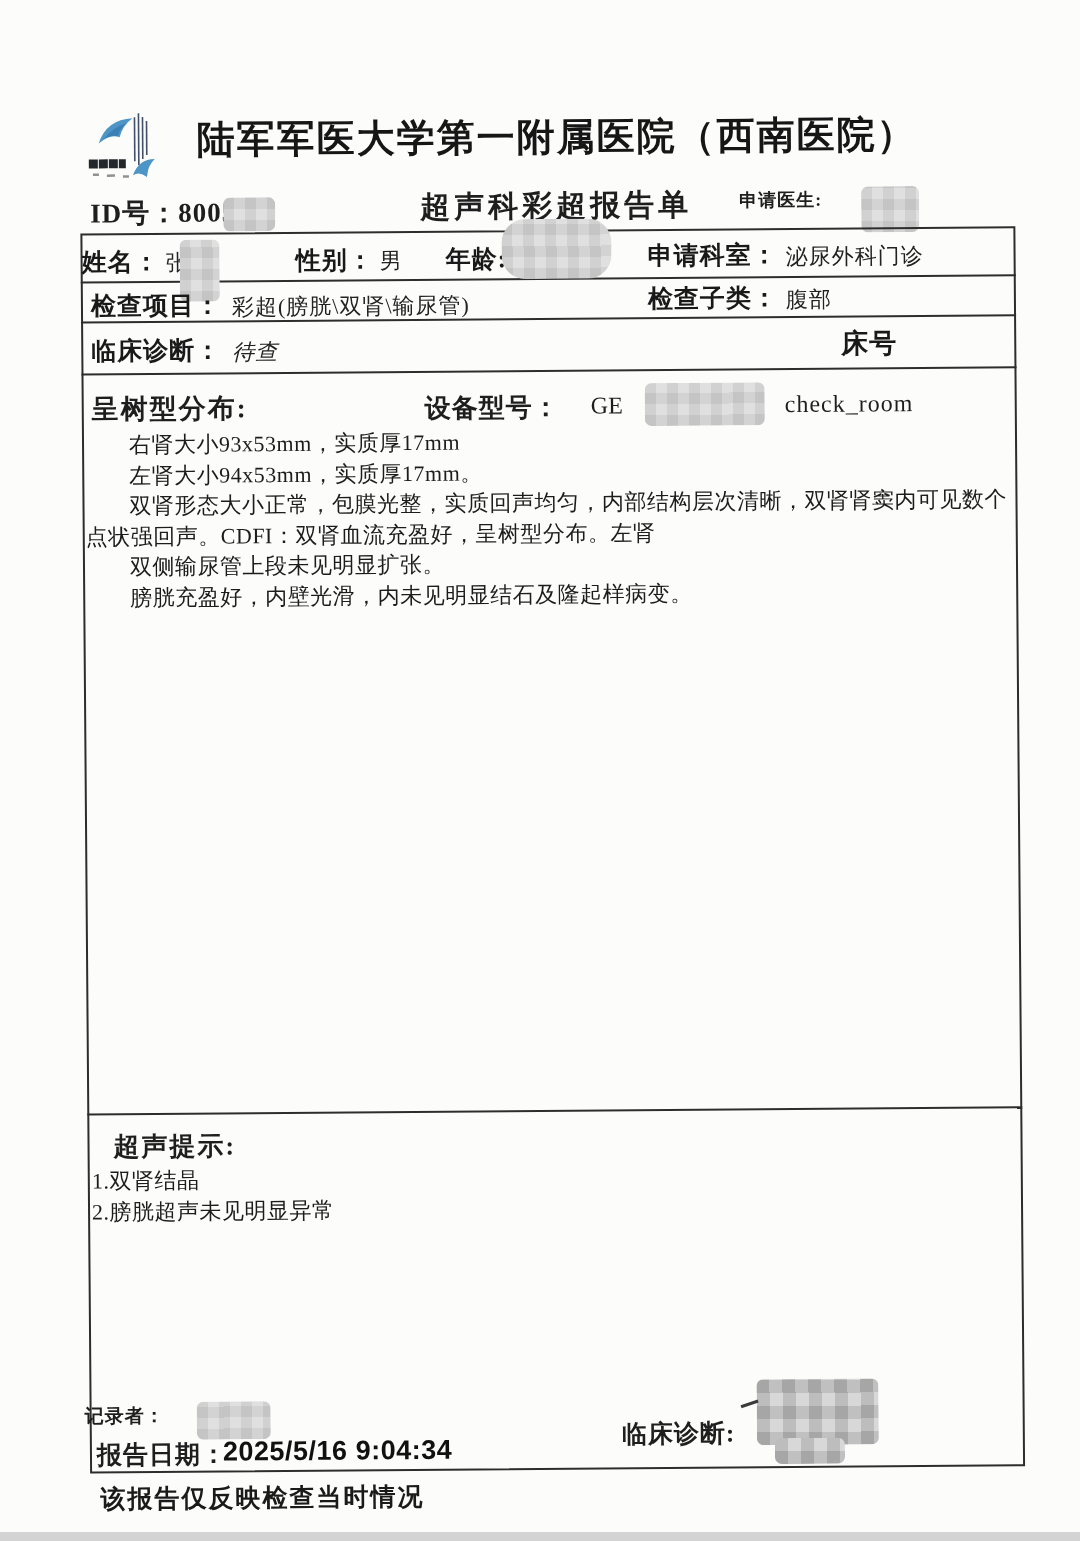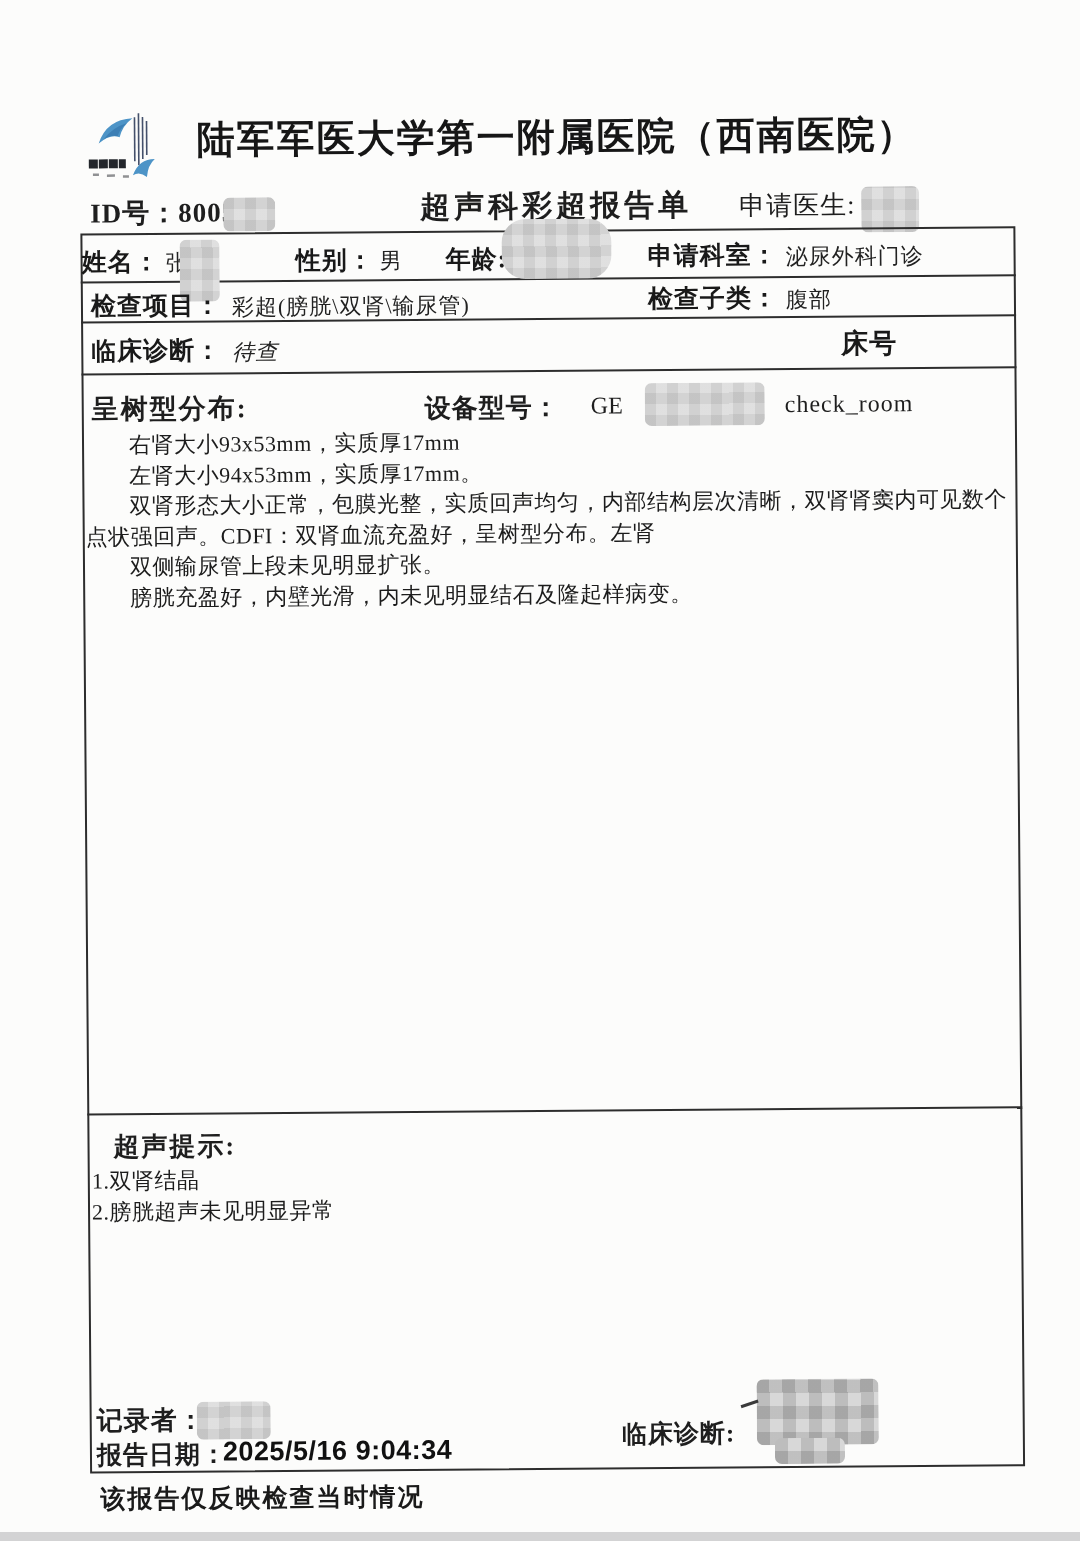--- a/index.html
+++ b/index.html
@@ -17,21 +17,21 @@
     transform:rotate(-0.45deg);
     transform-origin:540px 820px;
   }
   .hospital-name{
     left:202px;top:112px;width:840px;
     font-size:38px;font-weight:700;letter-spacing:2px;
     color:#161616;white-space:nowrap;
   }
   .id-row-label{left:95px;top:192px;font-size:27px;font-weight:600;letter-spacing:1px;}
   .report-title{left:425px;top:186px;font-size:30px;font-weight:700;letter-spacing:4px;}
-  .req-doctor{left:744px;top:190px;font-size:26px;font-weight:400;letter-spacing:1px;}
+  .req-doctor{left:744px;top:190px;font-size:18px;font-weight:700;letter-spacing:1px;}
 
   .main-box{
     left:85px;top:230px;width:935px;height:1240px;
     border:2px solid #2d2d2d;box-sizing:border-box;
   }
   .hline{height:0;border-top:2px solid #2d2d2d;}
   .lbl{font-weight:700;letter-spacing:1px;font-size:25px;color:#191919;}
   .val{font-size:22px;color:#222;letter-spacing:1px;}
 
   .findings-title{left:95px;top:388px;font-size:27px;font-weight:700;letter-spacing:2px;}
@@ -42,21 +42,21 @@
   .findings-body{
     left:88px;top:427px;width:926px;
     font-size:22px;line-height:30.5px;color:#1c1c1c;
   }
   .findings-body p{margin:0;text-indent:44px;letter-spacing:0.5px;}
 
   .tips-title{left:111px;top:1126px;font-size:26px;font-weight:700;letter-spacing:2px;}
   .tips-body{left:89px;top:1162px;width:900px;font-size:22px;line-height:31px;color:#1c1c1c;letter-spacing:0.5px;}
   .tips-body div{margin:0;}
 
-  .recorder-label{left:92px;top:1400px;font-size:26px;font-weight:700;letter-spacing:1px;text-align:center;}
+  .recorder-label{left:80px;top:1400px;font-size:19px;font-weight:700;letter-spacing:1px;text-align:center;}
   .date-label{left:92px;top:1435px;font-size:25px;font-weight:700;letter-spacing:1px;}
   .date-value{
     left:218px;top:1434px;font-size:27px;font-weight:700;
     font-family:"Liberation Sans", sans-serif;letter-spacing:0.5px;color:#111;
   }
   .doctor-label{left:617px;top:1418px;font-size:25px;font-weight:700;letter-spacing:1px;}
   .disclaimer{left:95px;top:1479px;font-size:25px;font-weight:700;letter-spacing:2px;color:#1a1a1a;}
 
   
   .redact{

